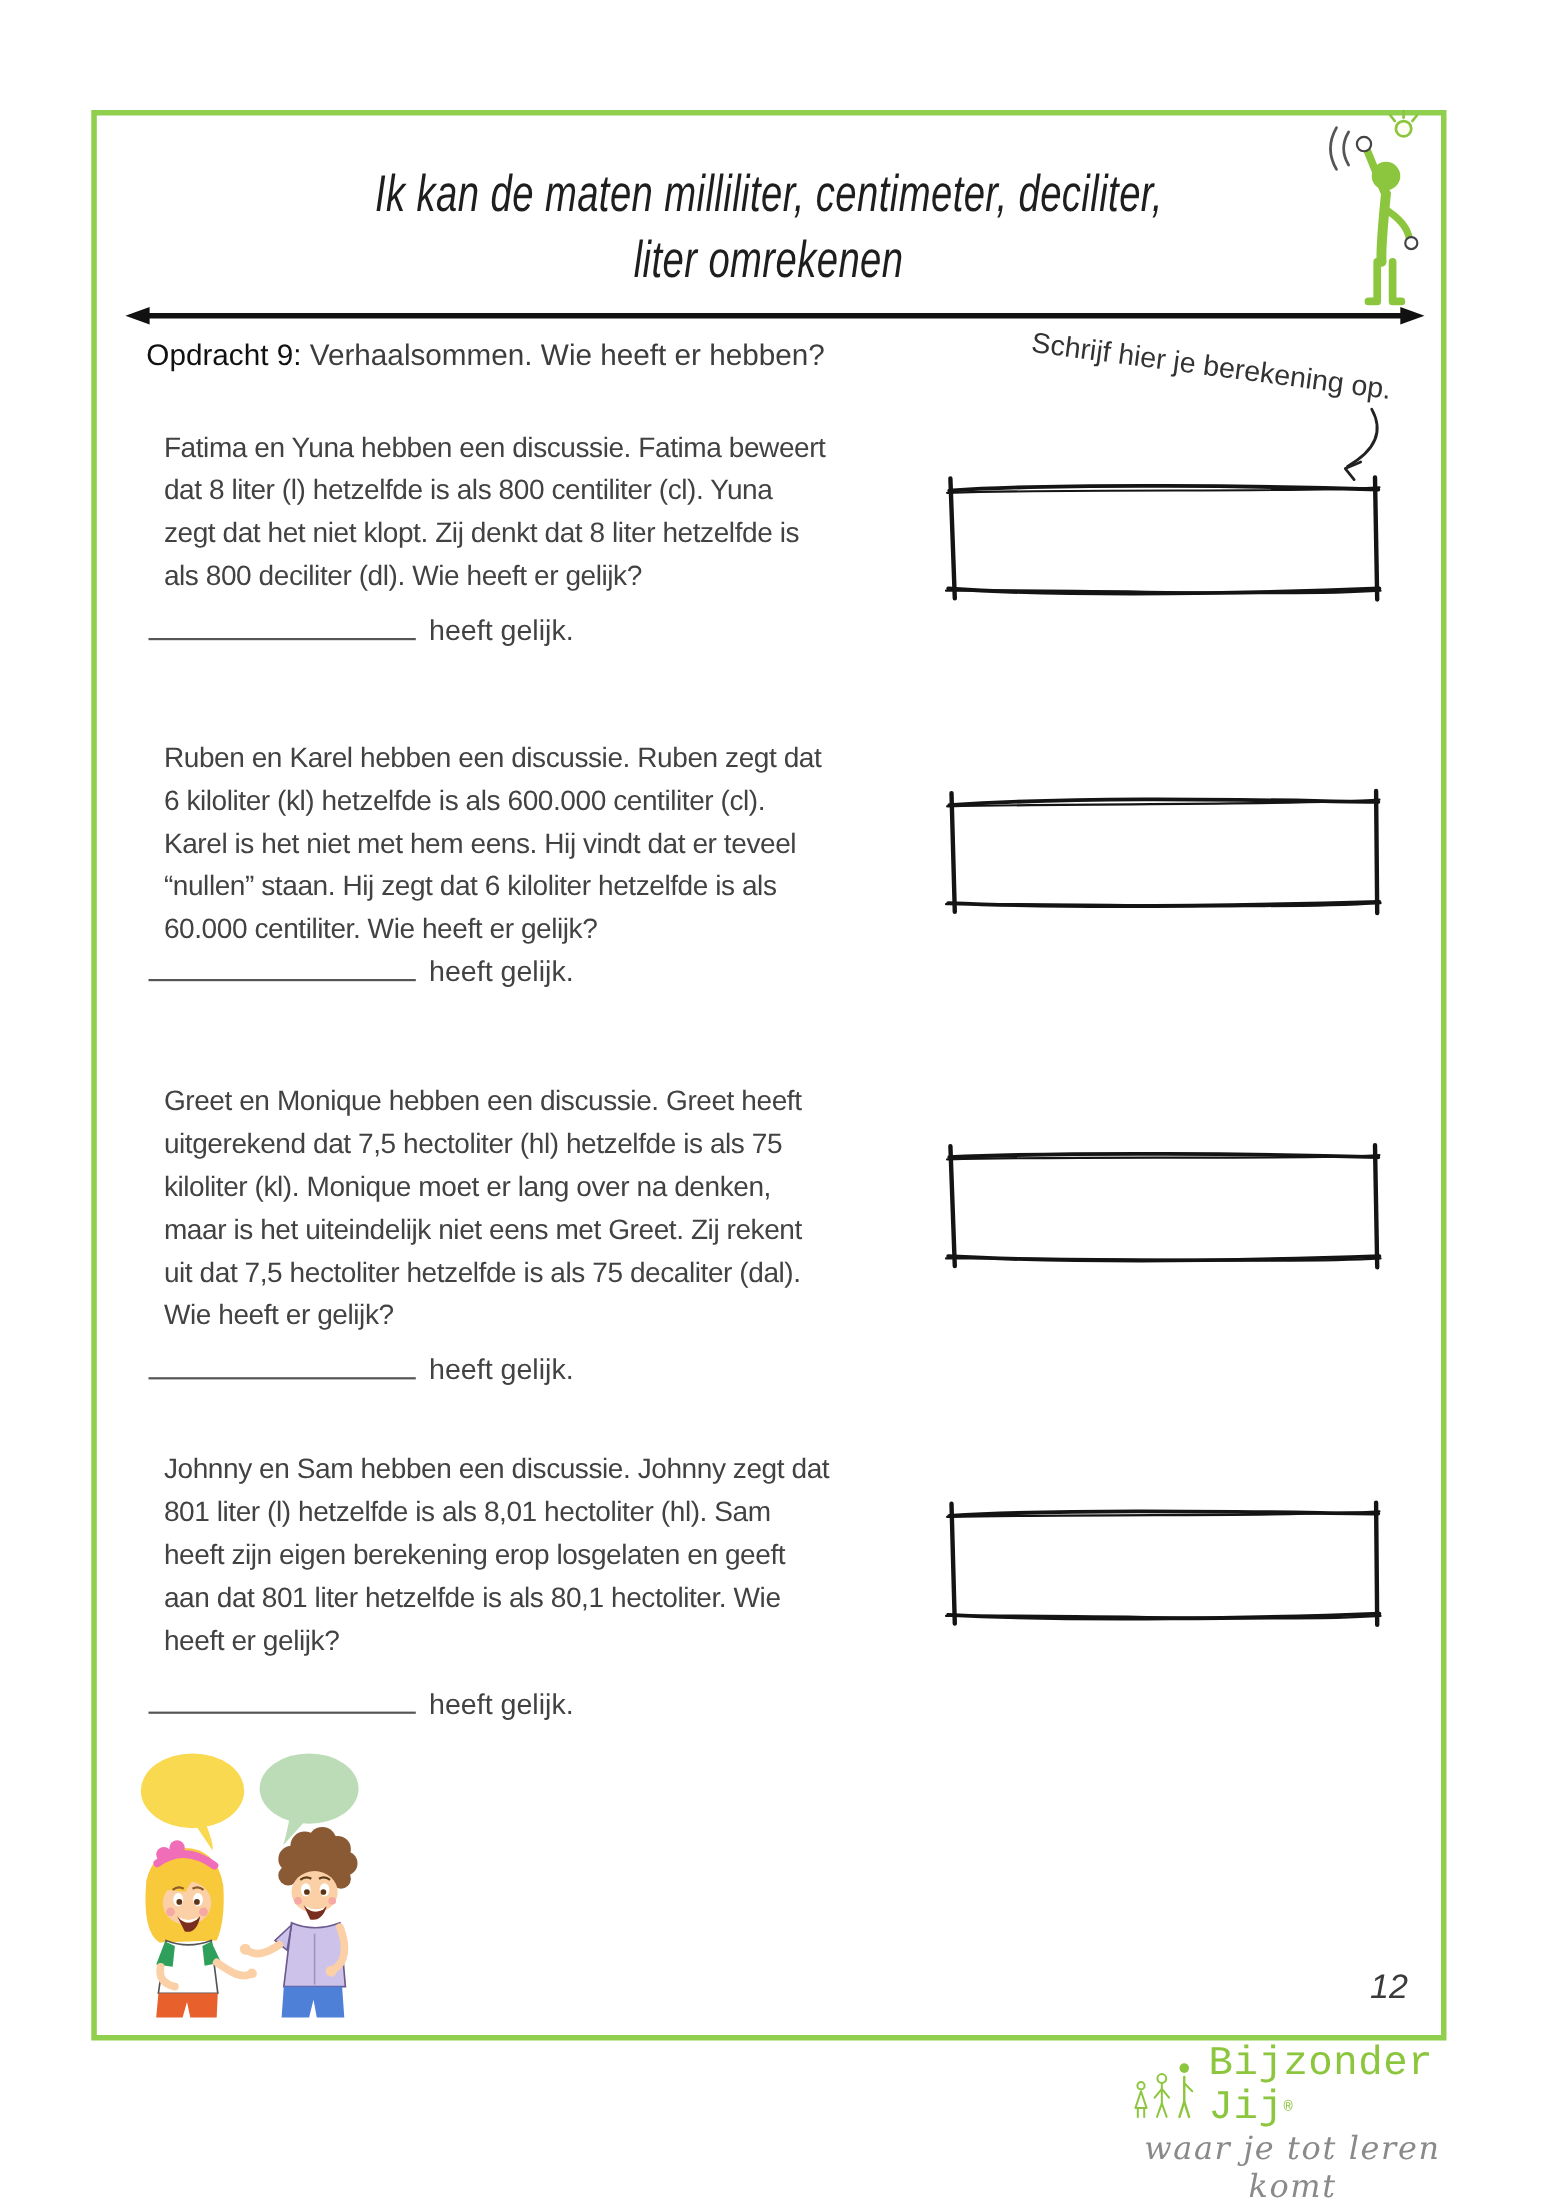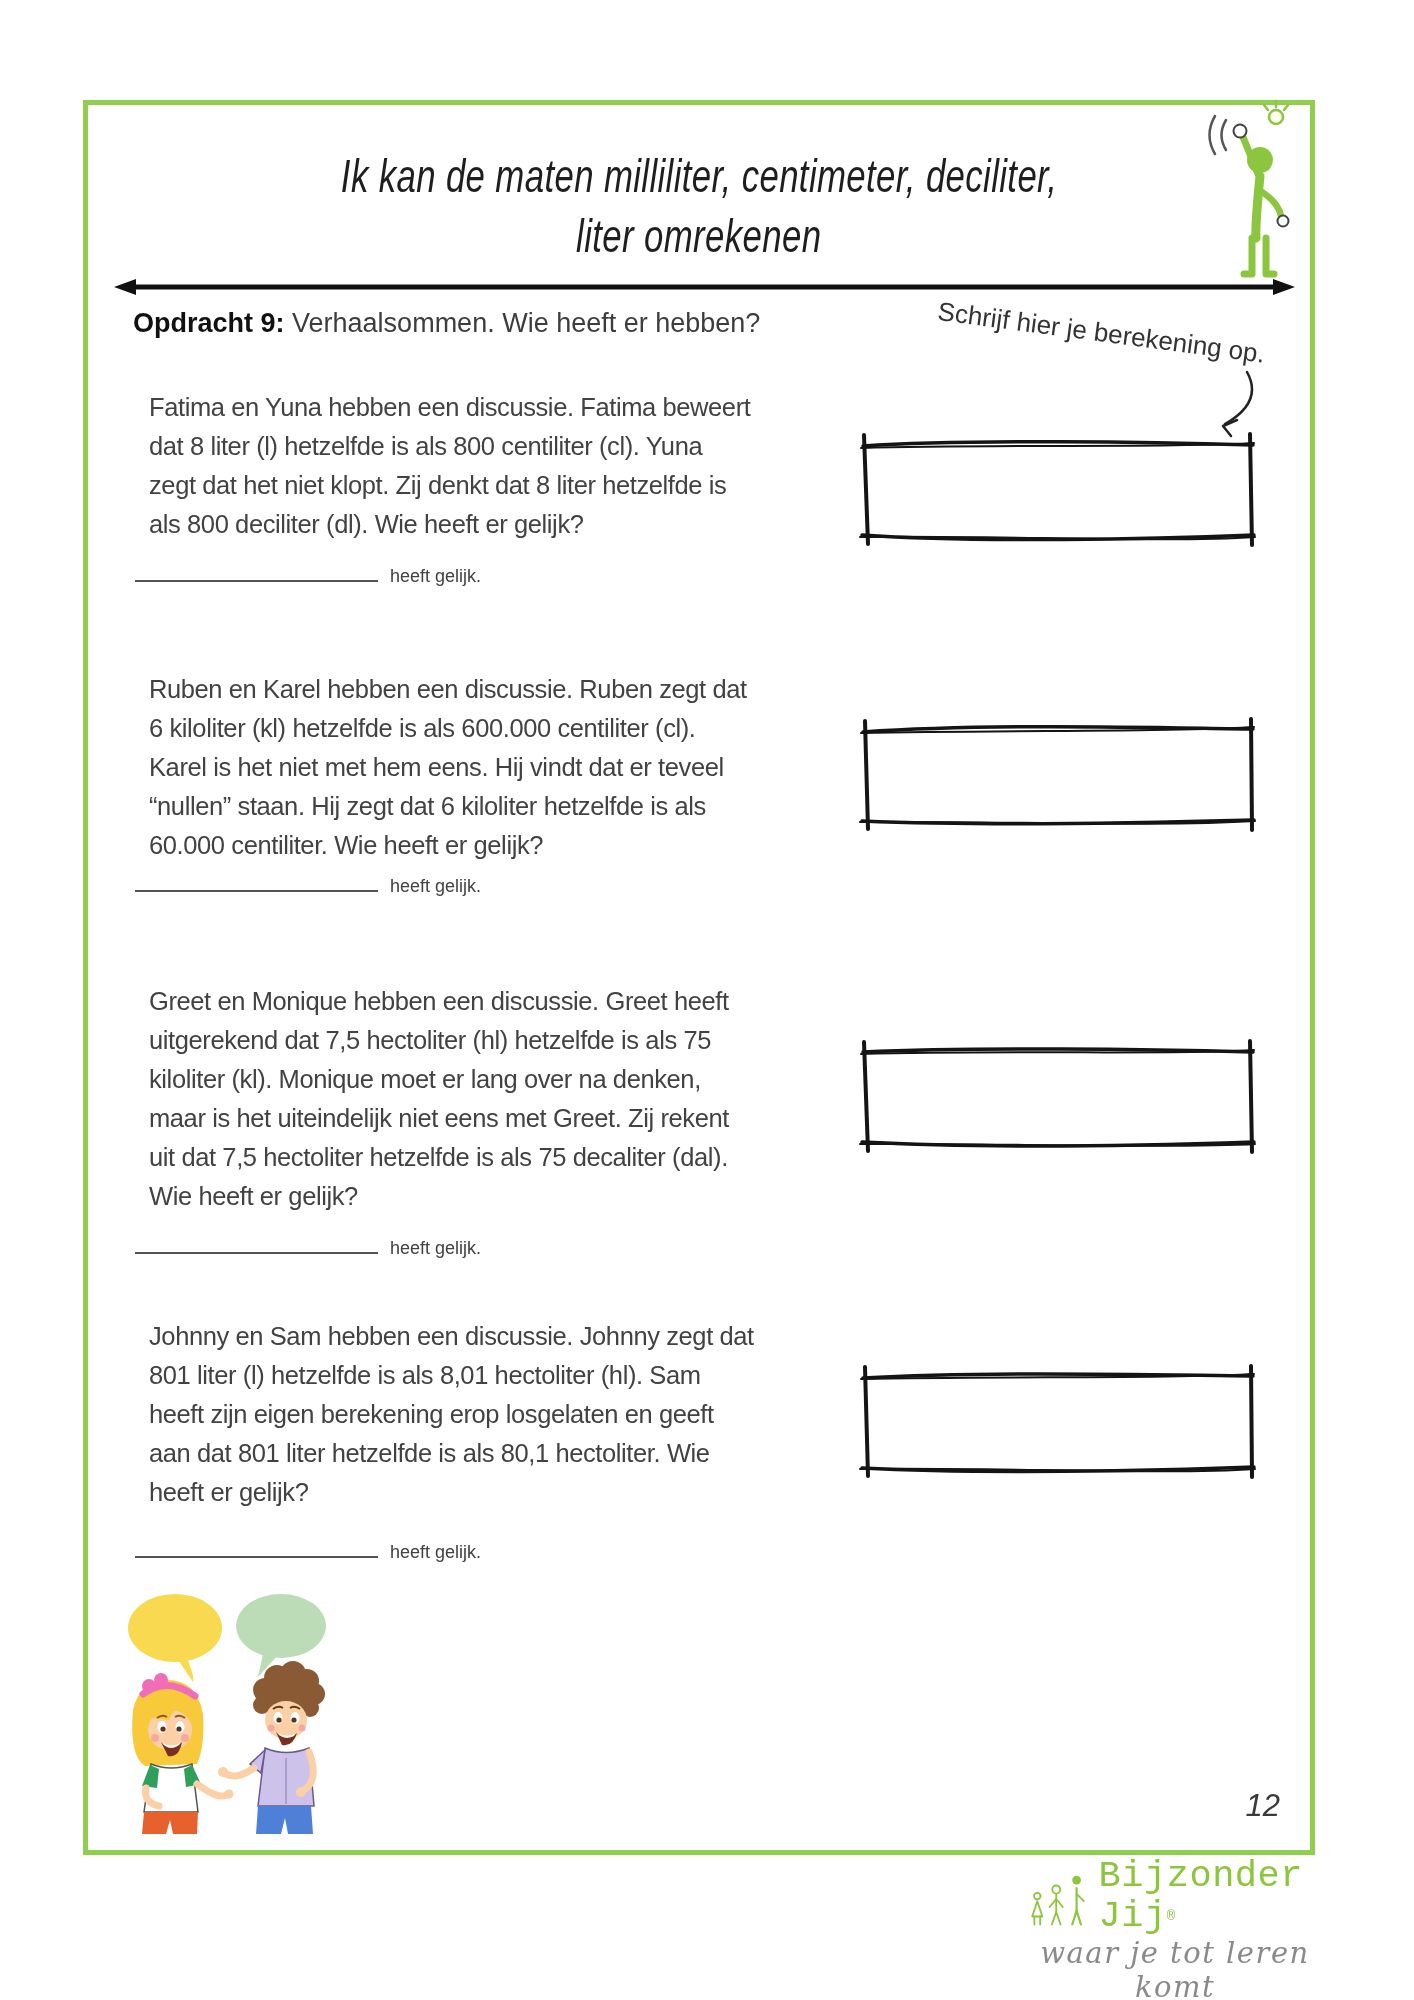--- a/index.html
+++ b/index.html
@@ -7,30 +7,30 @@
        font-family:"Liberation Sans",sans-serif;overflow:hidden;}
   .abs{position:absolute;}
 
   .frame{left:83px;top:100px;width:1222px;height:1745px;border:5px solid #90cf4e;}
 
   .title{left:83px;top:146px;width:1232px;text-align:center;color:#1e1e1e;}
   .title .tline{display:inline-block;font-style:italic;font-size:47px;line-height:60px;
        transform:scaleX(0.74);transform-origin:50% 50%;letter-spacing:0.5px;white-space:nowrap;}
 
   .opdracht{left:133px;top:308px;font-size:27px;color:#3d3d3d;}
-  .opdracht b{color:#111;font-weight:bold;}
+  .opdracht b{color:#111;font-weight:normal;}
 
   .note{left:940px;top:296px;width:380px;font-size:26px;color:#333;
         transform:rotate(7.5deg);transform-origin:0 0;white-space:nowrap;}
 
   .para{left:133px;width:820px;font-size:25.5px;line-height:39px;color:#424242;
         letter-spacing:-0.4px;white-space:pre-line;margin-left:16px;}
   .p1{top:388px;} .p2{top:670px;} .p3{top:982px;} .p4{top:1317px;}
 
-  .answer{left:135px;font-size:18px;line-height:39px;color:#424242;white-space:nowrap;}
+  .answer{left:135px;font-size:26px;line-height:39px;color:#424242;white-space:nowrap;}
   .a1{top:550px;} .a2{top:860px;} .a3{top:1222px;} .a4{top:1526px;}
   .blankline{display:inline-block;width:243px;height:30px;border-bottom:2px solid #555;
         margin-right:12px;}
 
   .box{left:855px;width:405px;height:118px;}
   .b1{top:431px;} .b2{top:716px;} .b3{top:1038px;} .b4{top:1363px;}
 
   .pagenum{left:1180px;top:1788px;width:100px;text-align:right;font-size:31px;
         font-style:italic;color:#3a3a3a;}
 

